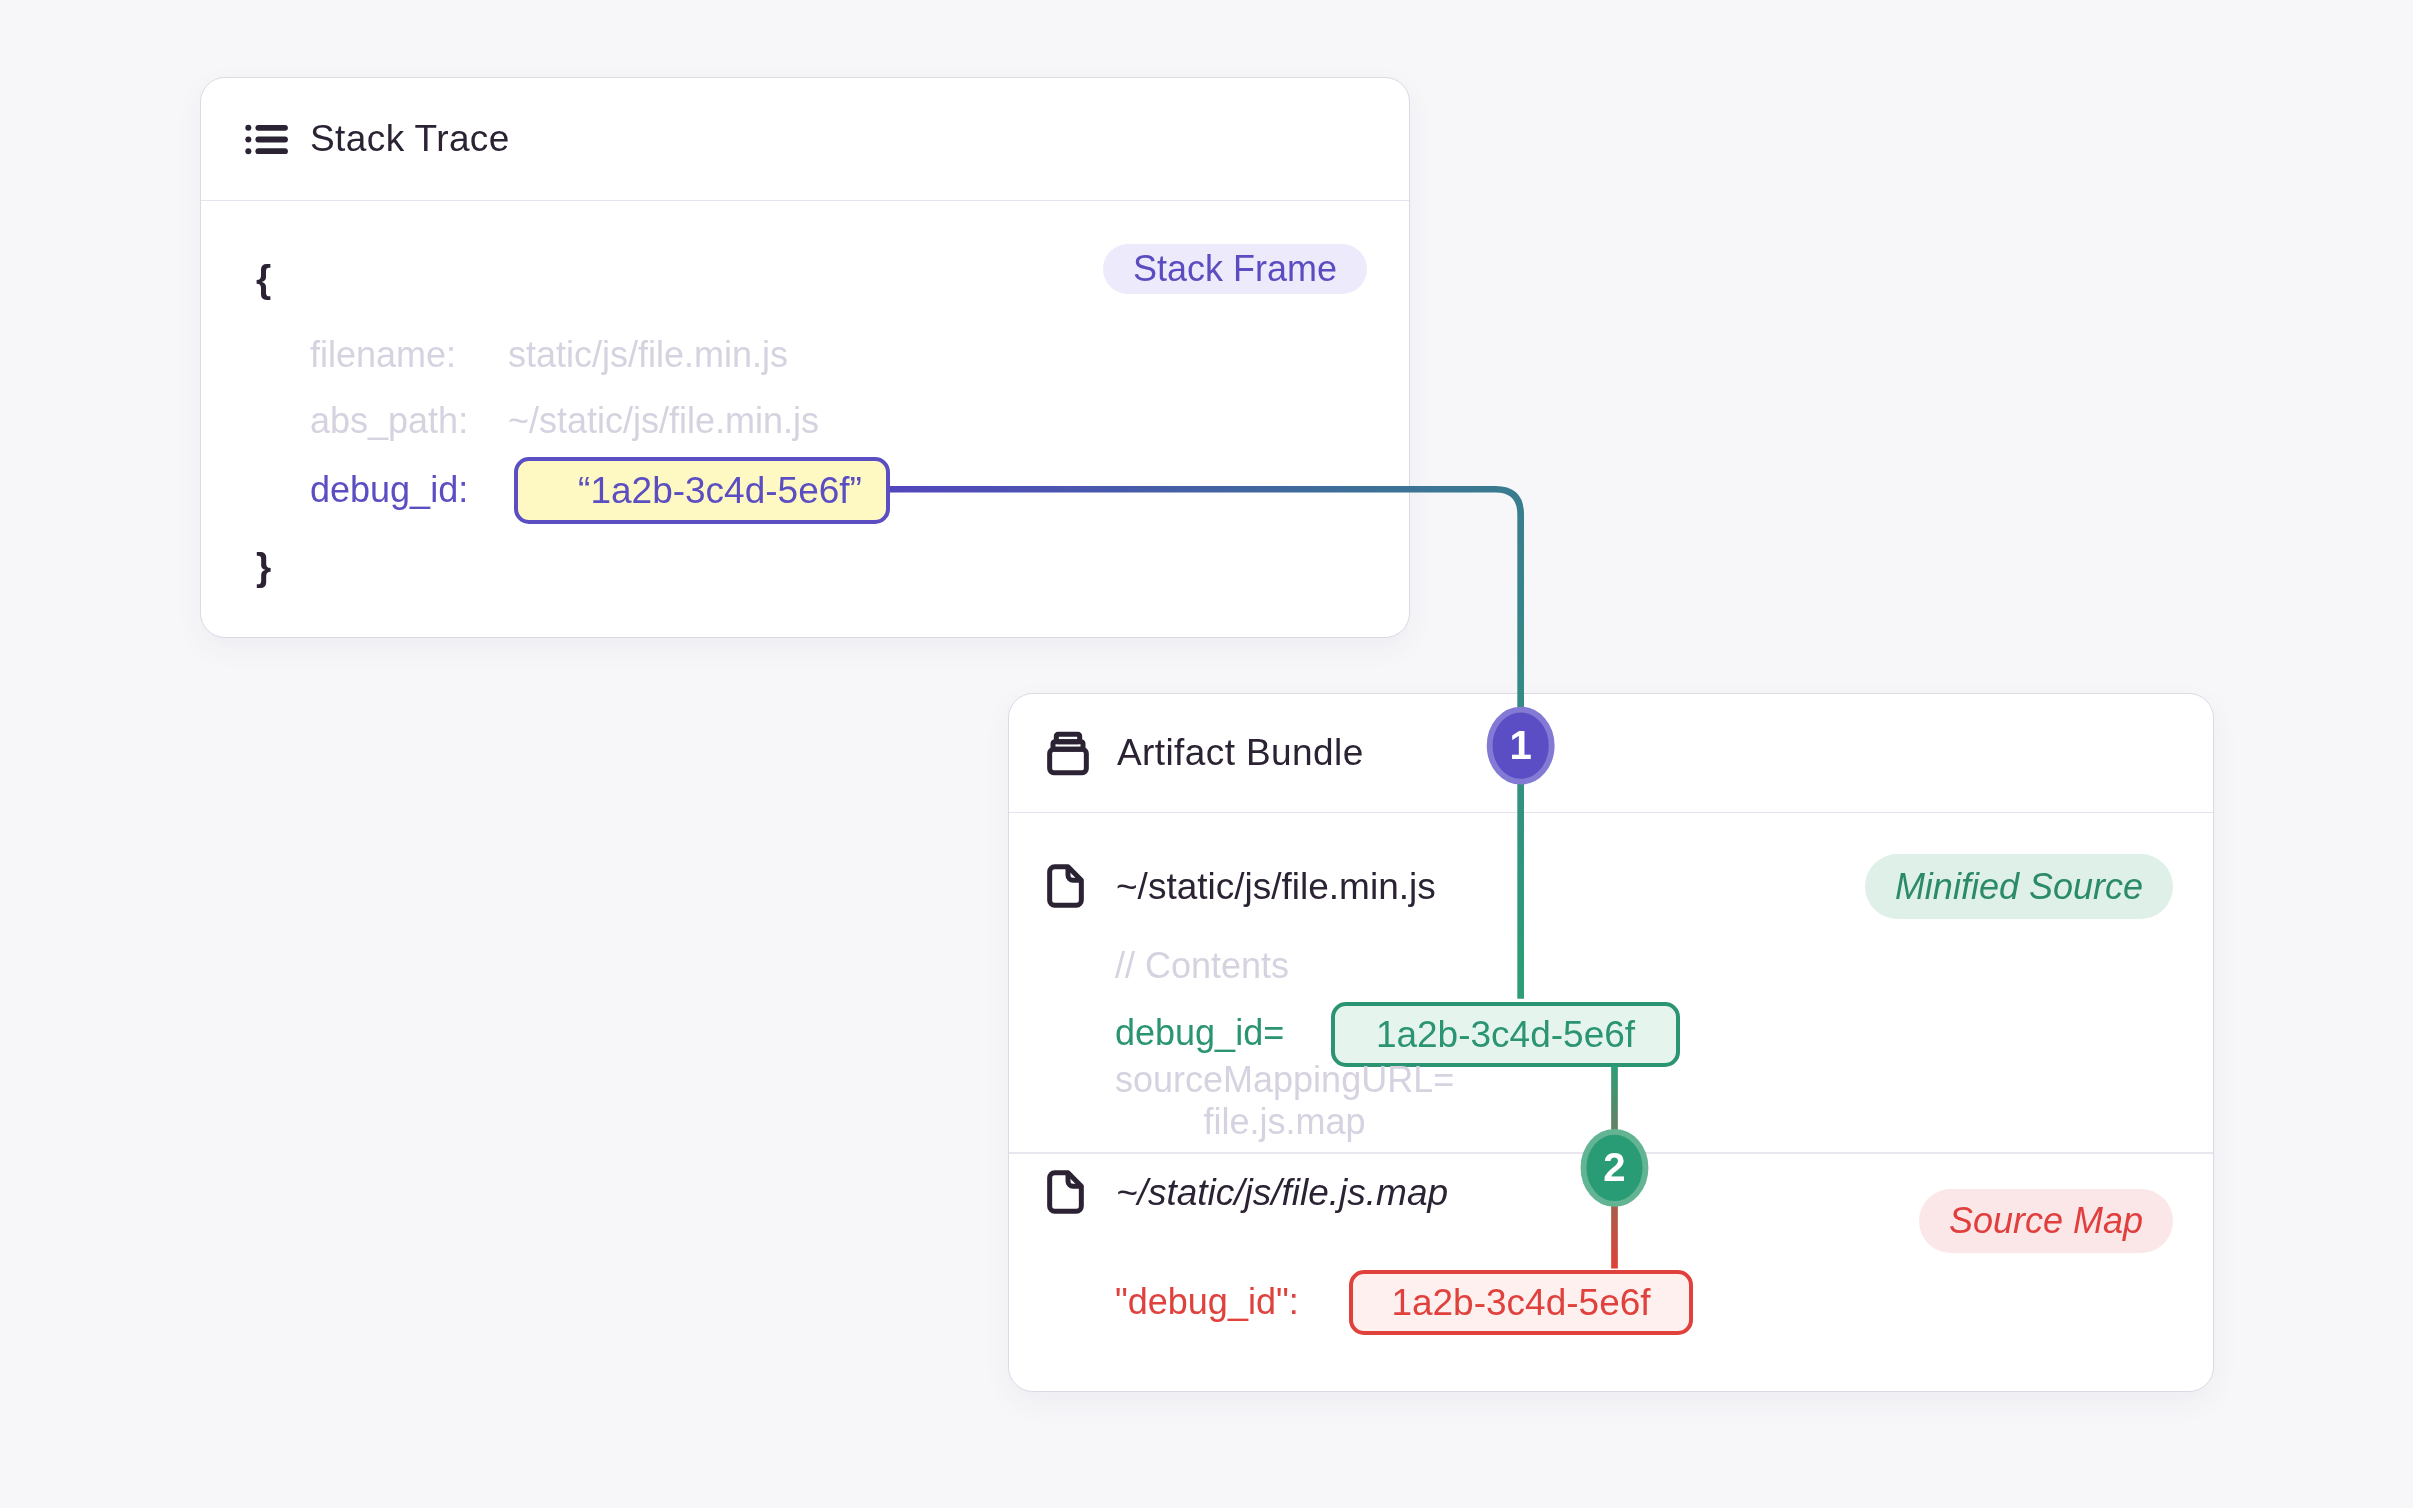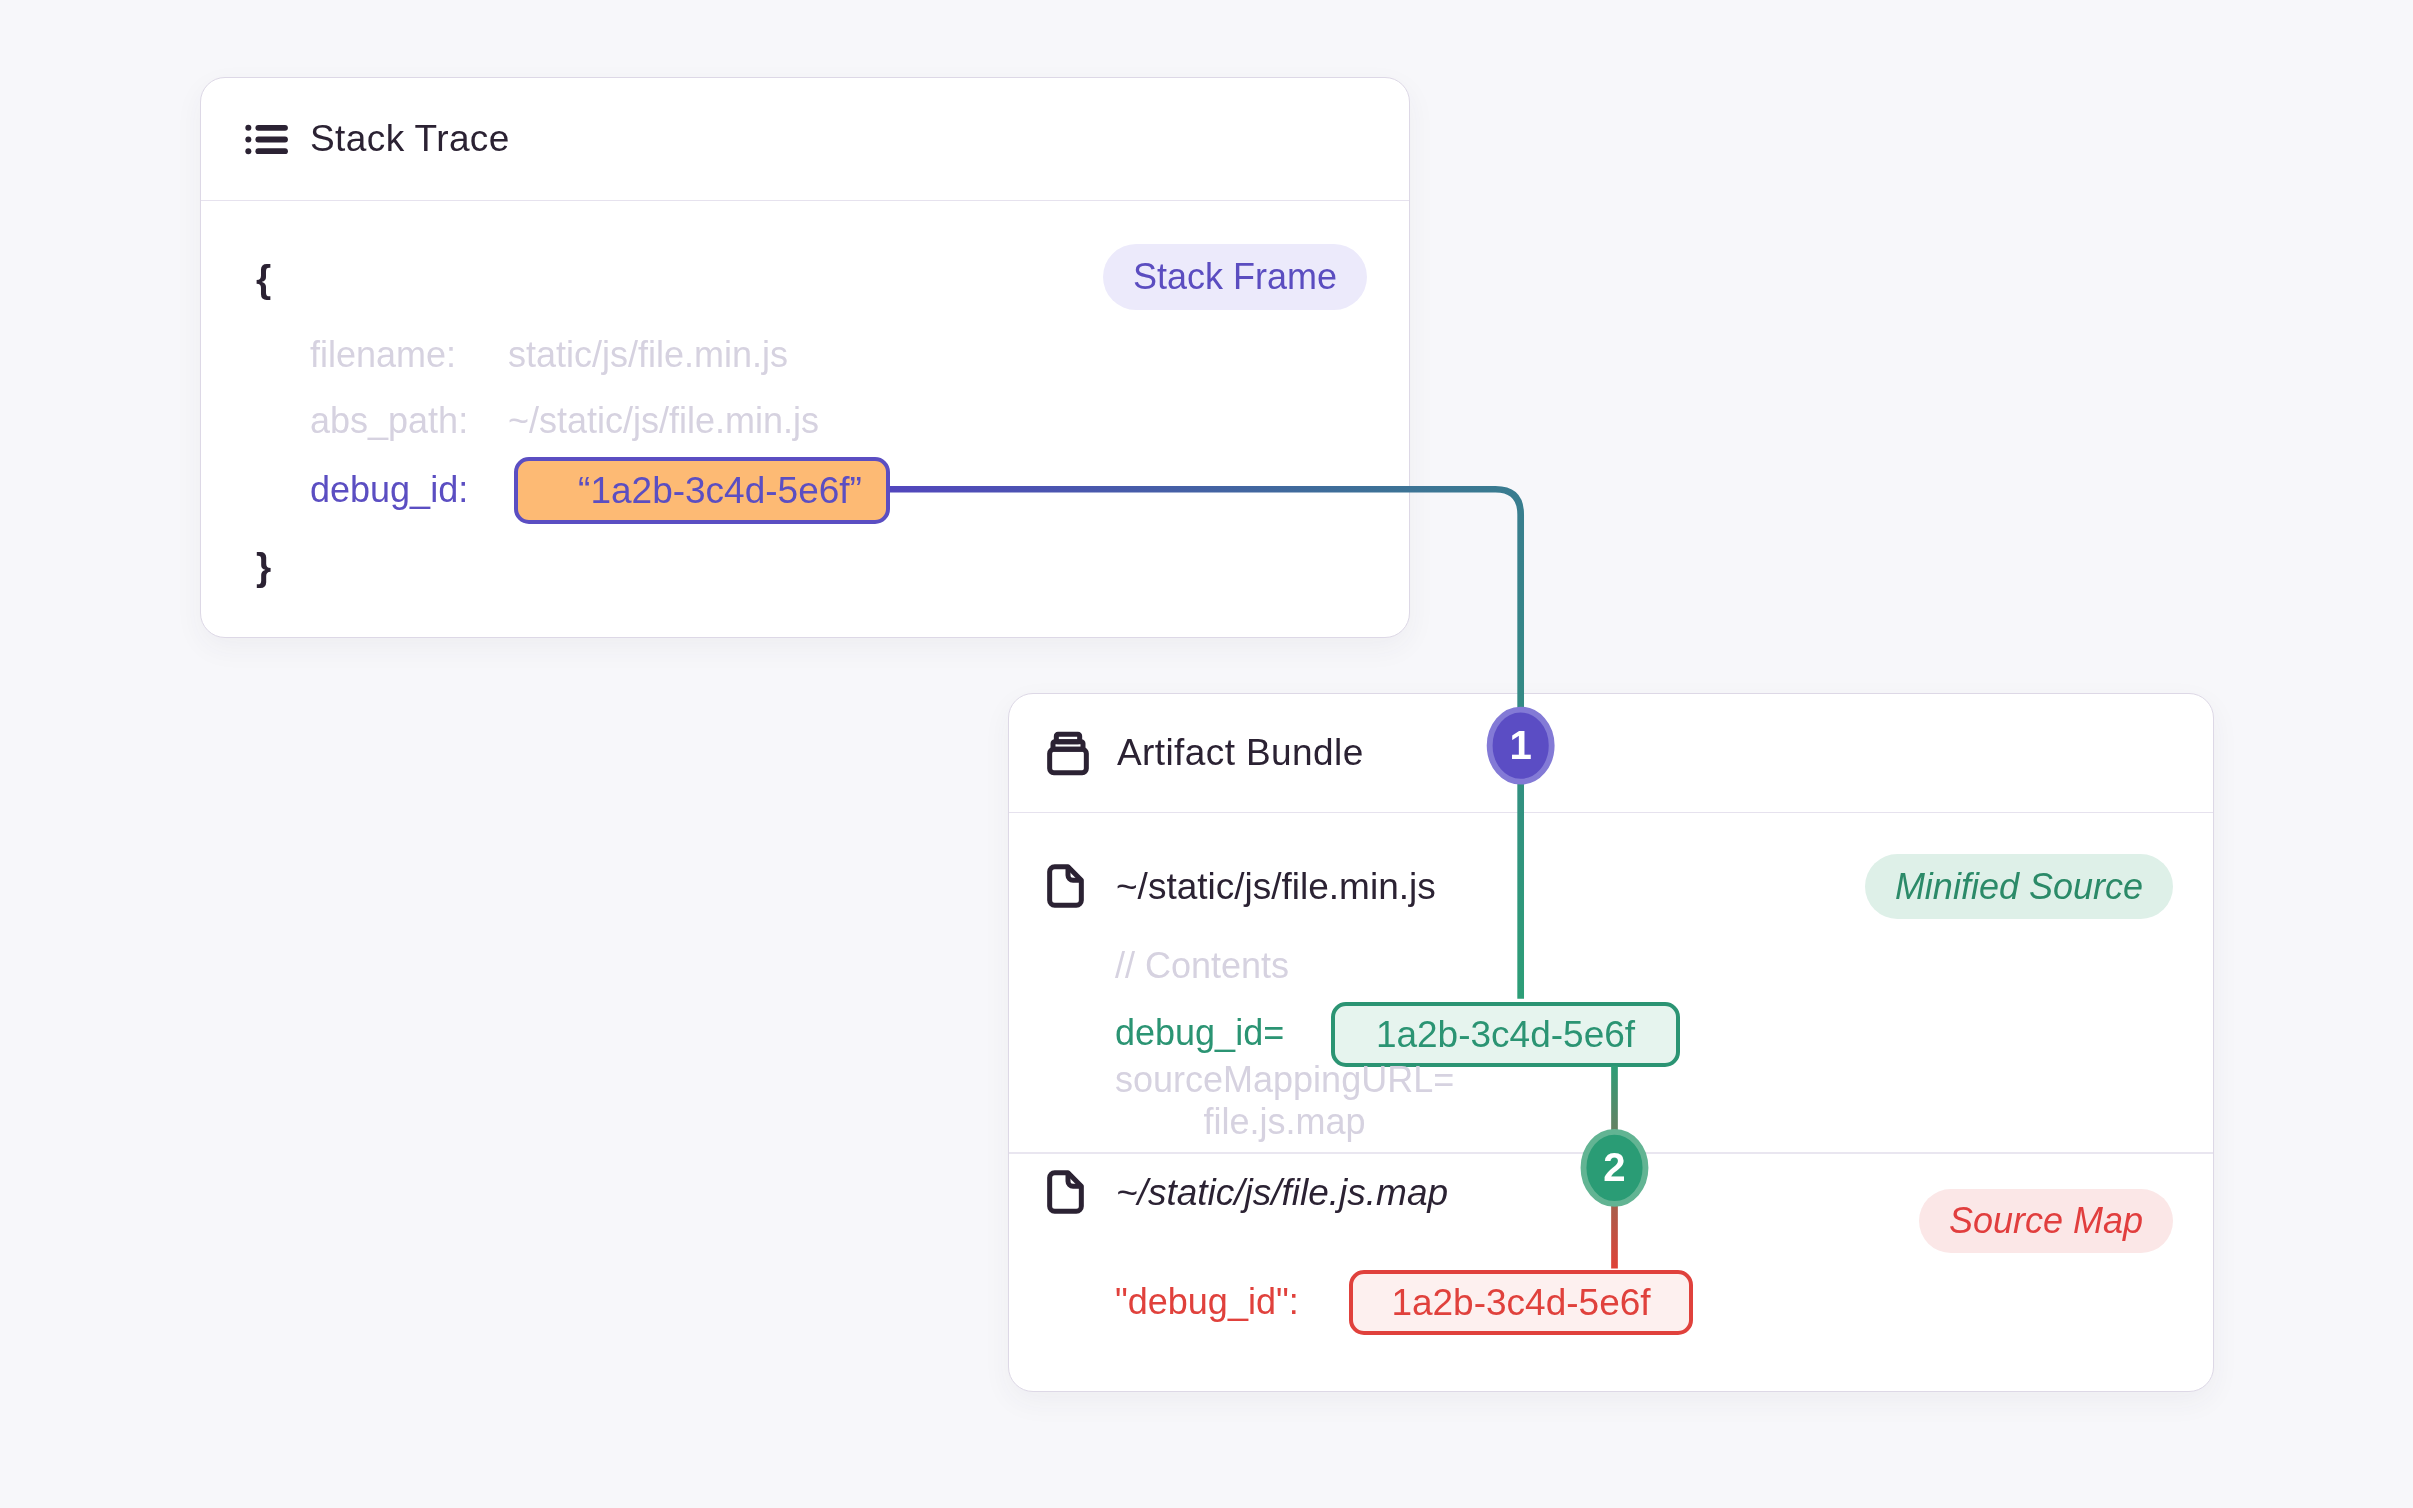--- a/index.html
+++ b/index.html
@@ -45,21 +45,21 @@
   .pill-purple{background:#eceafb;color:#5b4dc0;}
   .pill-green{background:#def0e8;color:#2b8a68;}
   .pill-red{background:#fbe7e7;color:#e13e3e;font-style:italic;}
   .idbox{
     position:absolute;
     box-sizing:border-box;
     border-radius:15px;
     display:flex;align-items:center;justify-content:center;
     font-size:37px;
   }
-  .idbox-purple{border:4.2px solid #5b4ec2;background:#fdba74;color:#5b4ec2;padding-left:36px;}
+  .idbox-purple{border:4.2px solid #5b4ec2;background:#fef9c3;color:#5b4ec2;padding-left:36px;}
   .idbox-green{border:4.2px solid #2b9473;background:#e6f4ee;color:#2b9473;}
   .idbox-red{border:4.2px solid #e0413c;background:#fdf0ef;color:#e0413c;}
   .divider2{position:absolute;left:0;right:0;height:1.7px;background:#e9e6f0;}
   svg.overlay{position:absolute;left:0;top:0;z-index:5;pointer-events:none;}
   .icon{flex:0 0 auto;}
 </style>
 </head>
 <body>
 
 <div class="stage">
@@ -94,21 +94,21 @@
       <span>~/static/js/file.min.js</span>
     </div>
 
     <div class="abs vcenter code purple" style="left:109px;top:412px;align-items:center;">
       <span class="key-col">debug_id:</span>
     </div>
     <div class="idbox idbox-purple" style="left:313px;top:379px;width:376px;height:67px;">“1a2b-3c4d-5e6f”</div>
 
     <div class="abs vcenter brace" style="left:55px;top:489px;">}</div>
 
-    <div class="pill pill-purple" style="right:42px;top:166px;height:66px;">Stack Frame</div>
+    <div class="pill pill-purple" style="right:42px;top:166px;height:50px;">Stack Frame</div>
   </div>
 
   <div class="card" style="left:1008px;top:693px;width:1204px;height:697px;">
 
     <div class="card-header" style="height:118px;padding-left:37px;">
       <svg class="icon" width="44" height="45" viewBox="0 0 52 54">
         <g fill="none" stroke="#2b2233" stroke-width="6" stroke-linejoin="round">
           <rect x="12" y="4" width="28" height="9" rx="2"></rect>
           <rect x="8" y="13" width="36" height="9" rx="2"></rect>
           <rect x="4" y="22" width="44" height="28" rx="5"></rect>

